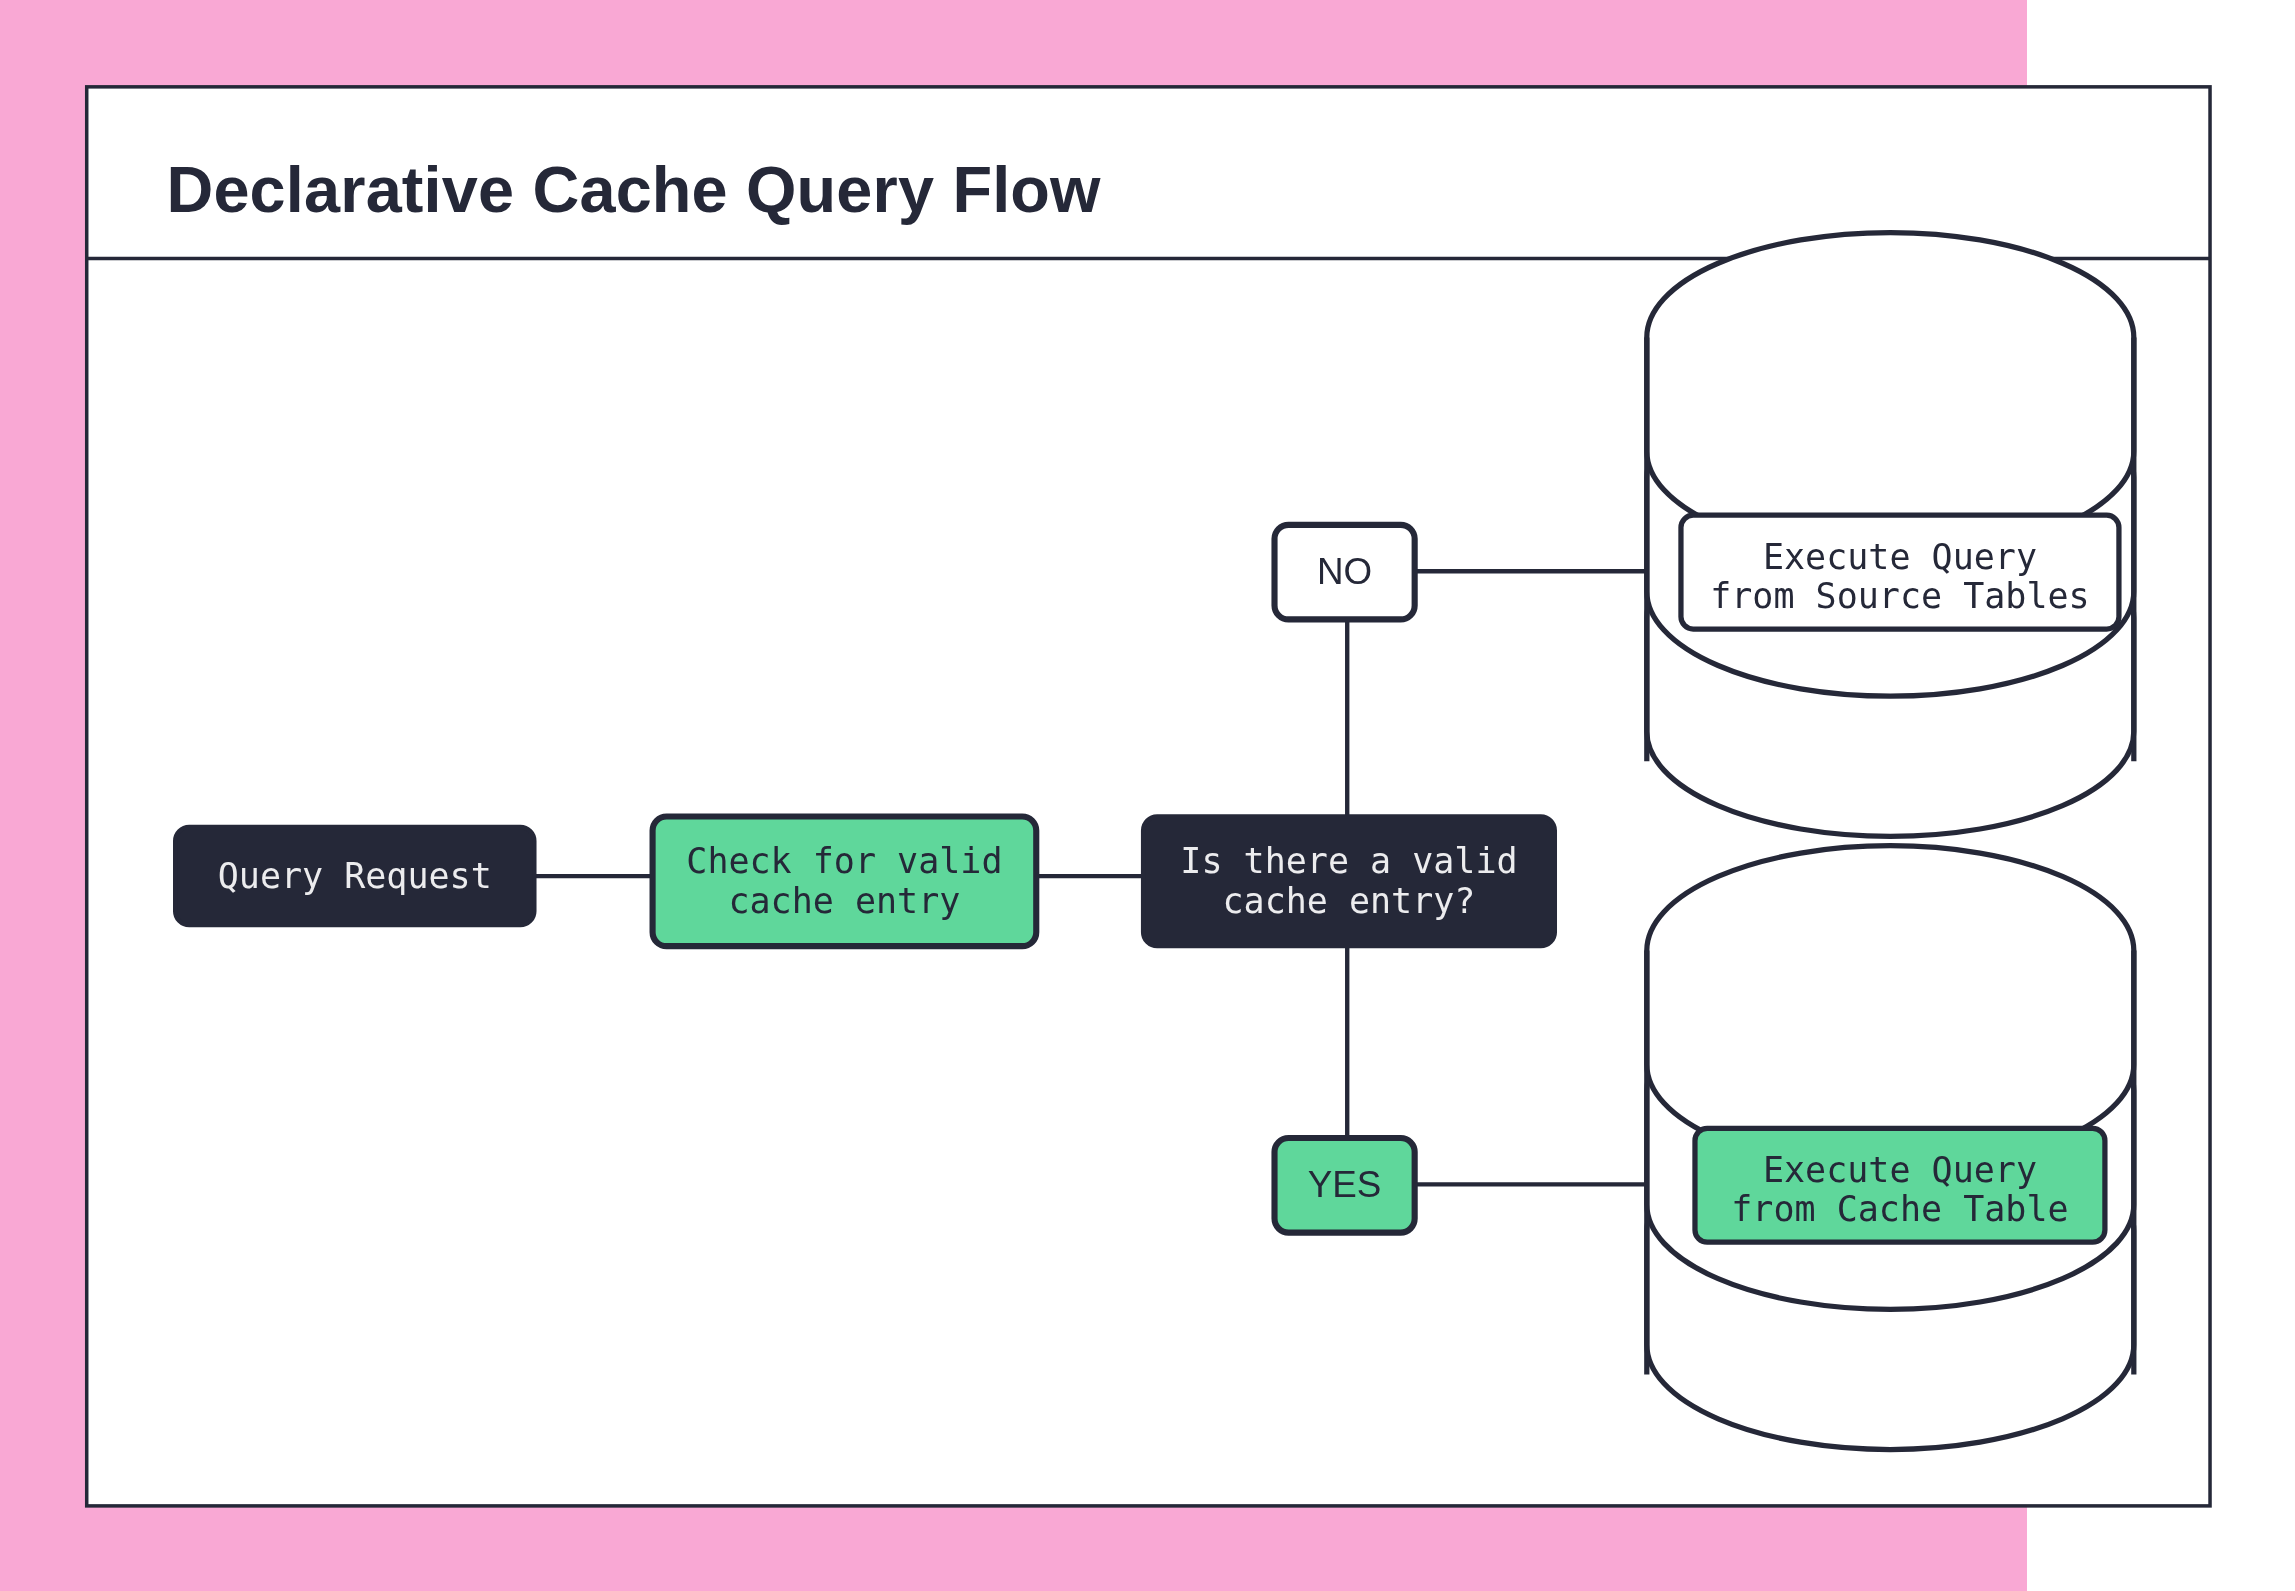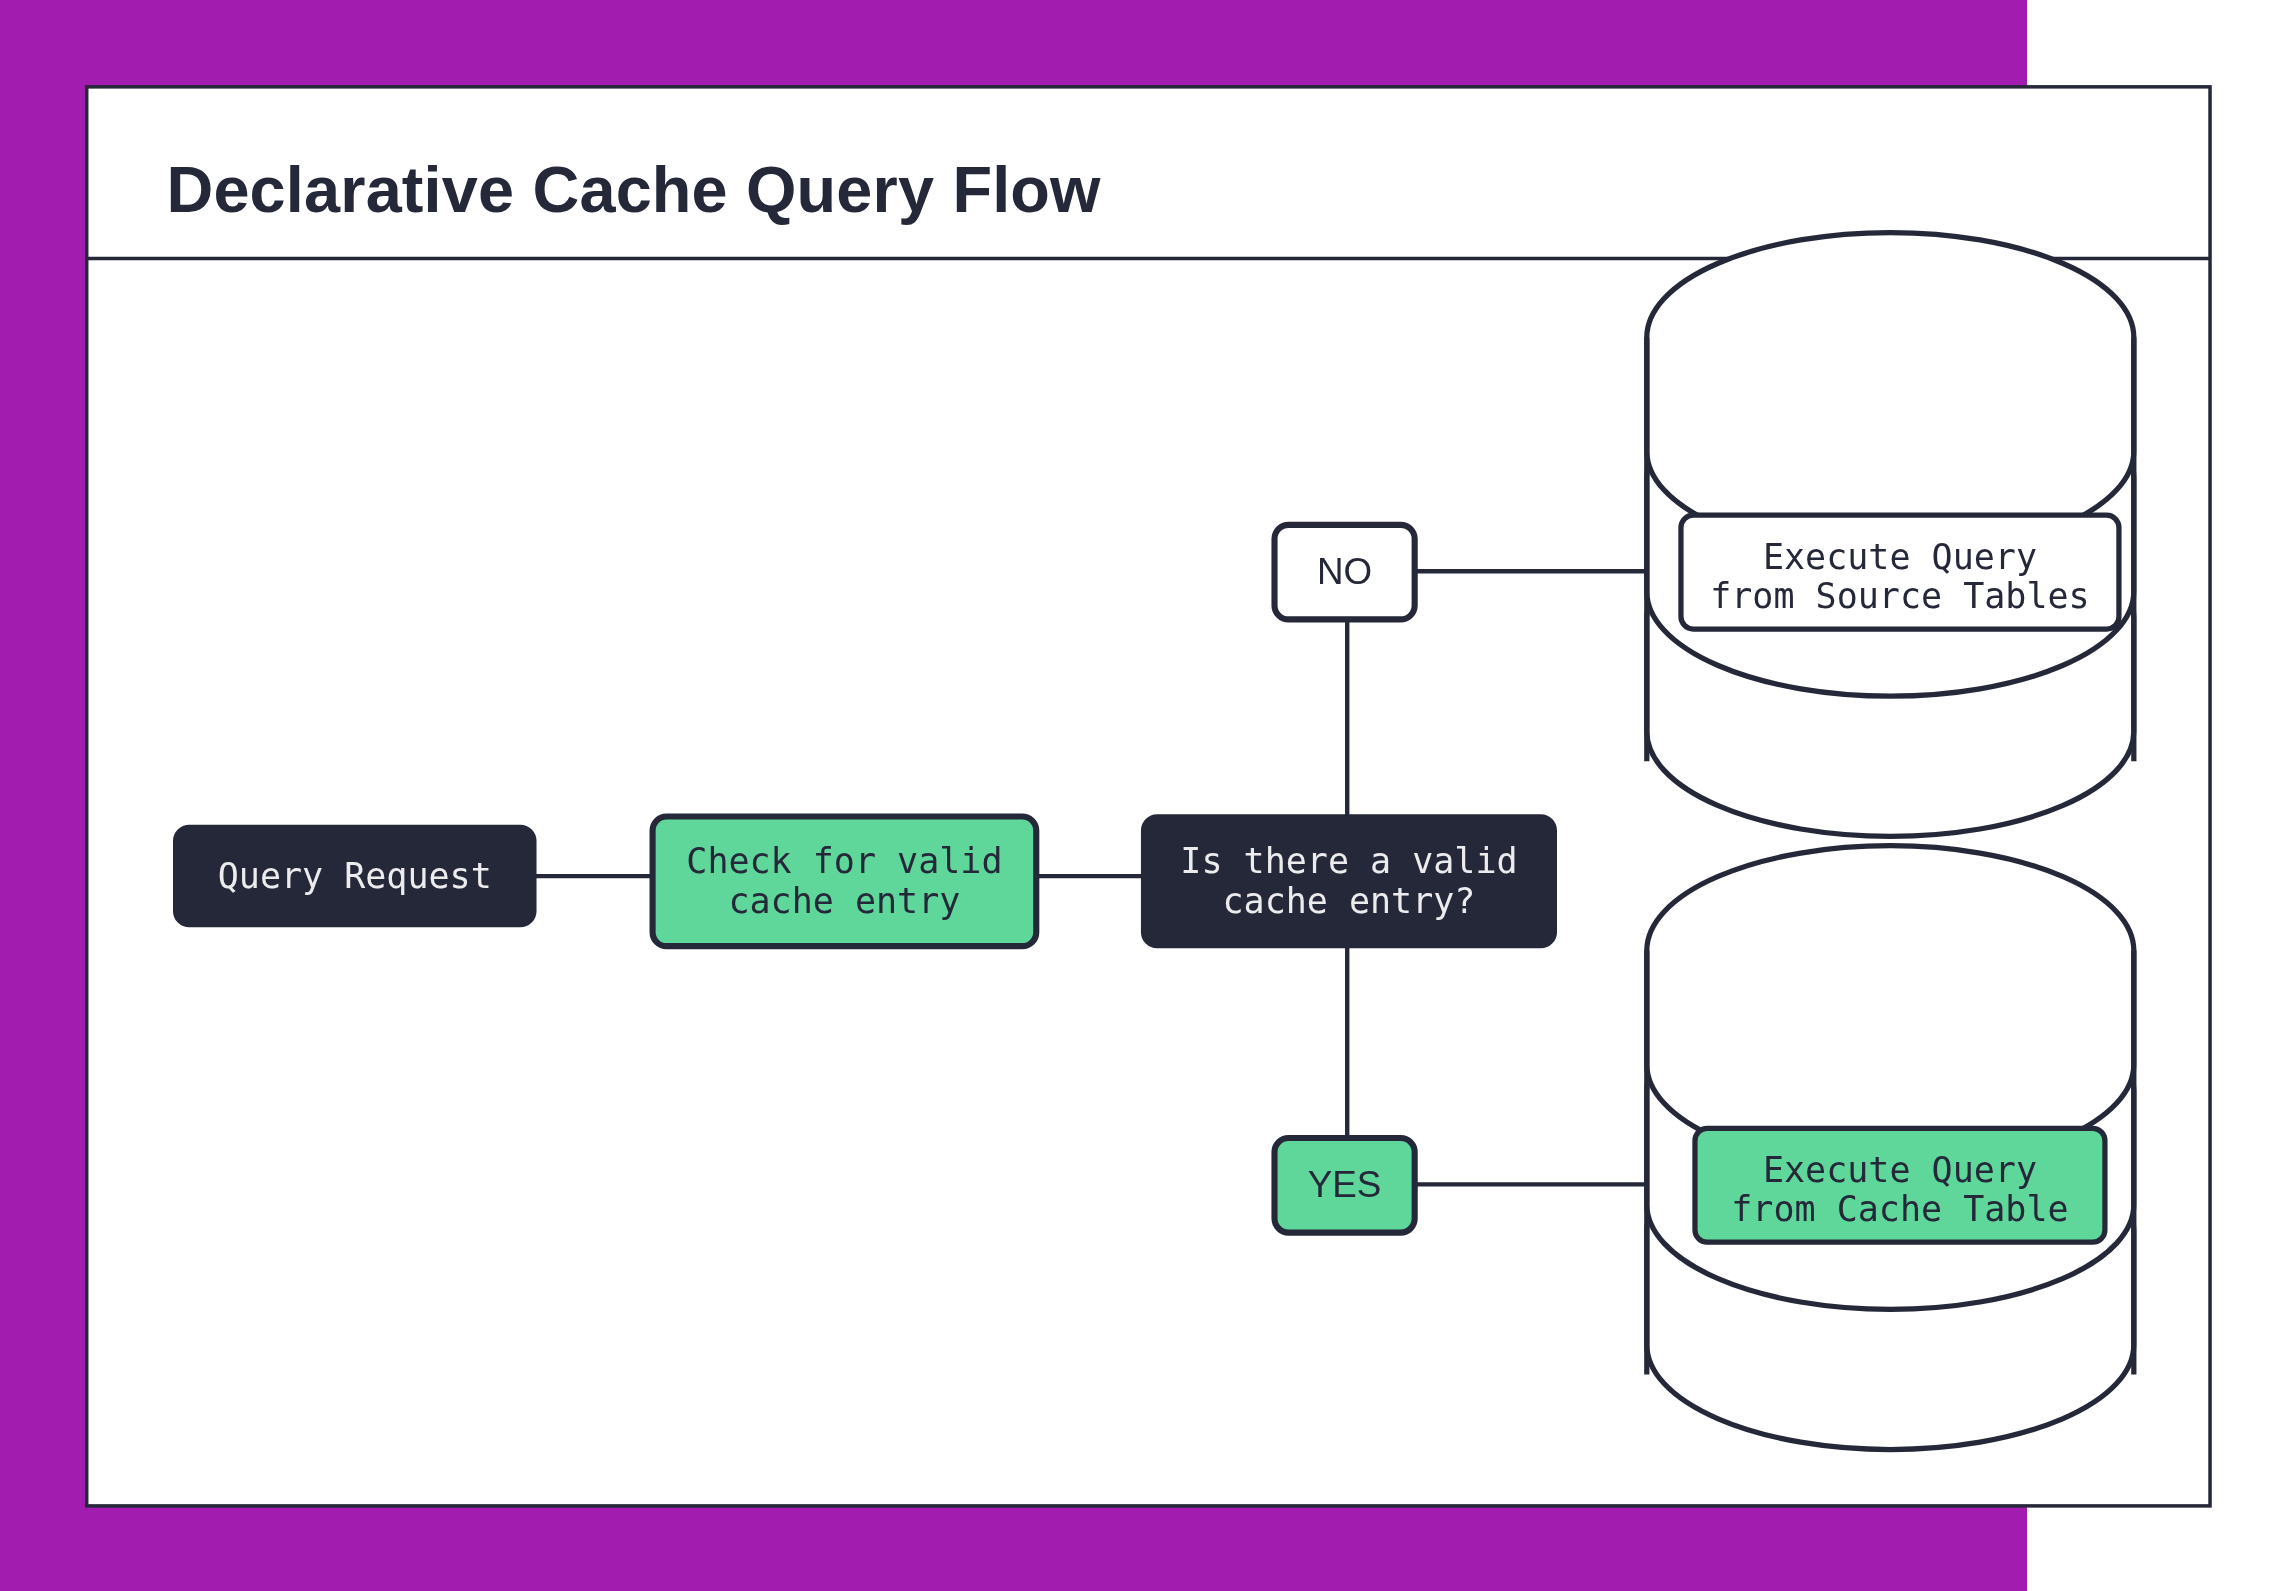--- a/index.html
+++ b/index.html
@@ -10,21 +10,21 @@
   body {
     width: 2295px;
     height: 1591px;
     font-family: "Liberation Sans", sans-serif;
     overflow: hidden;
   }
   #stage {
     position: relative;
     width: 2027px;
     height: 1591px;
-    background: #a21caf;
+    background: #f9a8d4;
   }
   svg#diagram {
     display: block;
     width: 2295px;
     height: 1591px;
   }
   .frame-rect {
     fill: #ffffff;
     stroke: #252838;
     stroke-width: 4;

